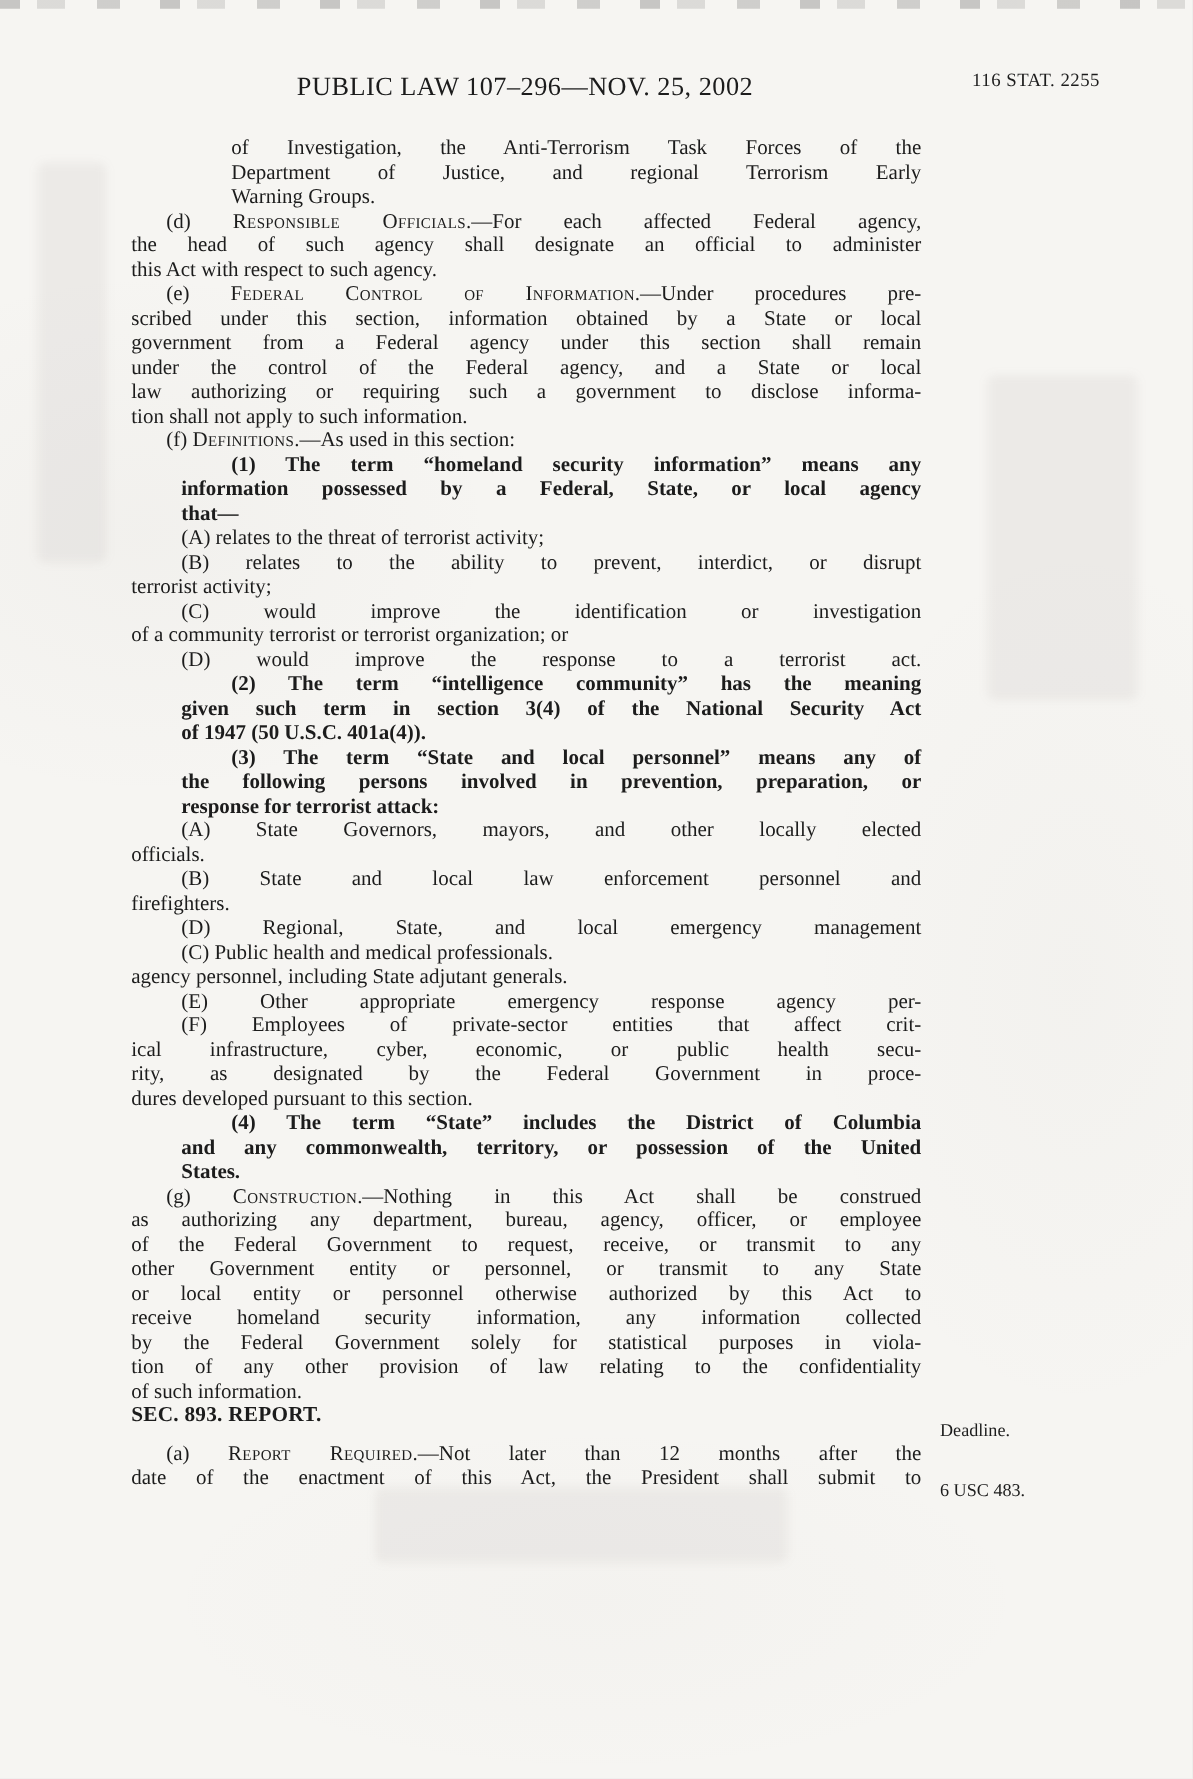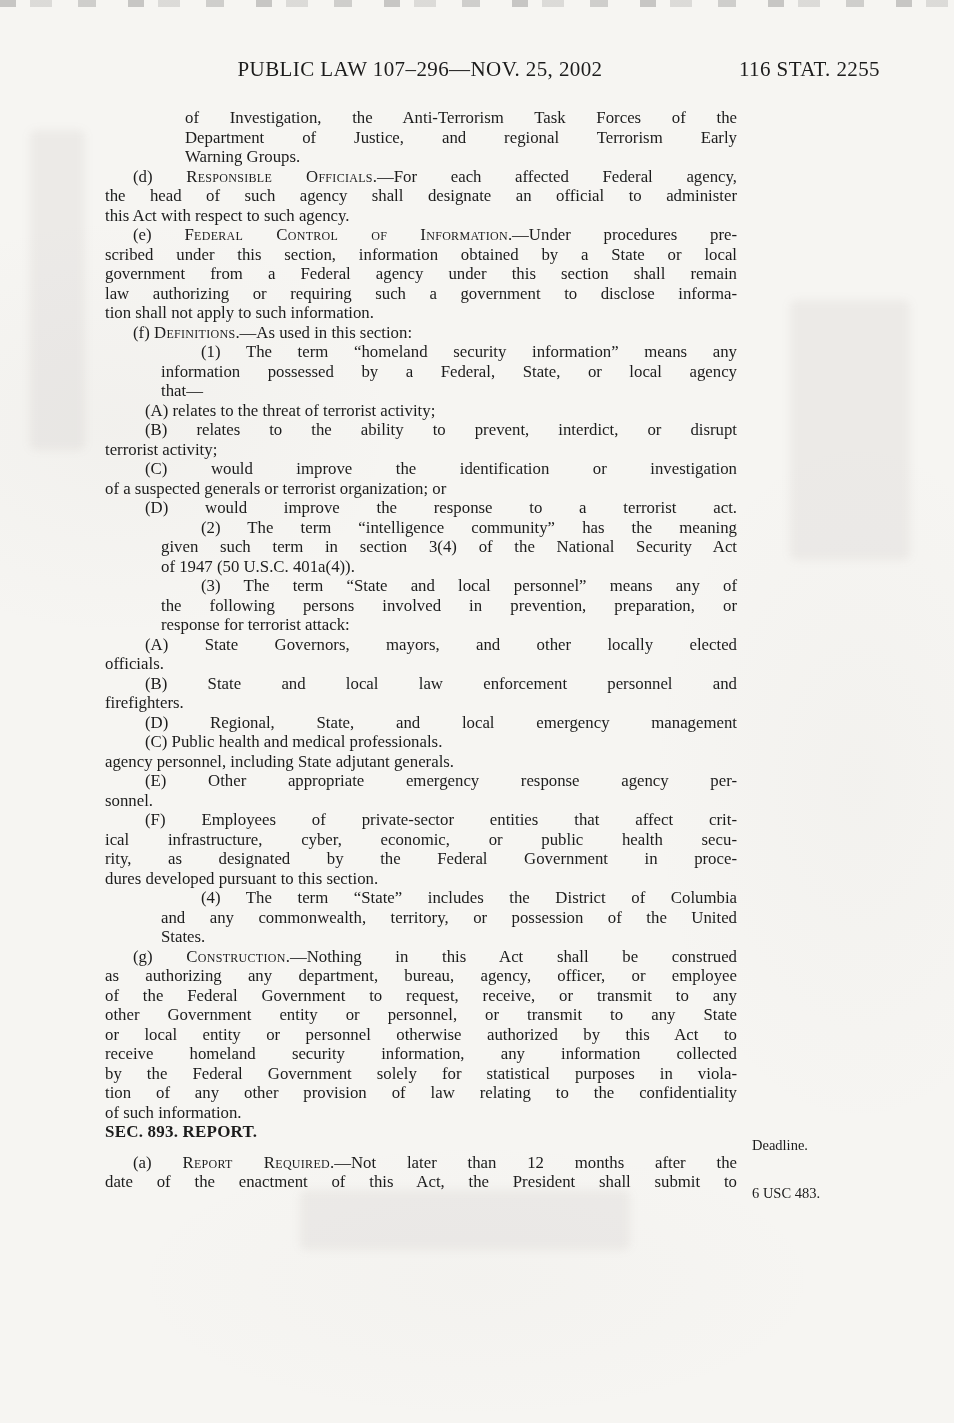--- a/index.html
+++ b/index.html
@@ -44,39 +44,39 @@
     top: 57px; left: 105px;
     width: 630px;
     text-align: center;
     font-size: 21px;
     letter-spacing: 0.4px;
     white-space: nowrap;
   }
   .header-stat {
     position: absolute;
     top: 57px; right: 74px;
-    font-size: 21px;
+    font-size: 15px;
     letter-spacing: 0.4px;
     white-space: nowrap;
   }
 
   .text-col {
     position: absolute;
     top: 108px; left: 105px;
     width: 632px;
     font-size: 16.8px;
     line-height: 19.5px;
   }
 
   .line { text-align: justify; text-align-last: justify; }
   .line.end { text-align-last: left; }
 
   .cont { margin-left: 80px; }
   .sub.first { text-indent: 28px; }
-  .num { margin-left: 56px; }
+  .num { margin-left: 40px; font-weight: bold; }
   .num.first { text-indent: 40px; }
   .let { }
   .let.first { text-indent: 40px; }
 
   .sec {
     margin-bottom: 11px;
     font-weight: bold;
     font-size: 17px;
     text-align-last: left;
     letter-spacing: 0.2px;
@@ -113,47 +113,47 @@
 
   <div class="line cont">of Investigation, the Anti-Terrorism Task Forces of the</div>
       <div class="line cont">Department of Justice, and regional Terrorism Early</div>
       <div class="line cont end">Warning Groups.</div>
       <div class="line sub first">(d) <span class="sc">Responsible Officials</span>.—For each affected Federal agency,</div>
       <div class="line sub">the head of such agency shall designate an official to administer</div>
       <div class="line sub end">this Act with respect to such agency.</div>
       <div class="line sub first">(e) <span class="sc">Federal Control of Information</span>.—Under procedures pre-</div>
       <div class="line sub">scribed under this section, information obtained by a State or local</div>
       <div class="line sub">government from a Federal agency under this section shall remain</div>
+      <div class="line sub">under the control of the Federal agency, and a State or local</div>
       <div class="line sub">law authorizing or requiring such a government to disclose informa-</div>
       <div class="line sub end">tion shall not apply to such information.</div>
       <div class="line sub first end">(f) <span class="sc">Definitions</span>.—As used in this section:</div>
       <div class="line num first">(1) The term “homeland security information” means any</div>
       <div class="line num">information possessed by a Federal, State, or local agency</div>
       <div class="line num end">that—</div>
       <div class="line let first end">(A) relates to the threat of terrorist activity;</div>
       <div class="line let first">(B) relates to the ability to prevent, interdict, or disrupt</div>
       <div class="line let end">terrorist activity;</div>
       <div class="line let first">(C) would improve the identification or investigation</div>
-      <div class="line let end">of a suspected generals or terrorist organization; or</div>
+      <div class="line let end">of a community terrorist or terrorist organization; or</div>
       <div class="line let first">(D) would improve the response to a terrorist act.</div>
       <div class="line num first">(2) The term “intelligence community” has the meaning</div>
       <div class="line num">given such term in section 3(4) of the National Security Act</div>
       <div class="line num end">of 1947 (50 U.S.C. 401a(4)).</div>
       <div class="line num first">(3) The term “State and local personnel” means any of</div>
       <div class="line num">the following persons involved in prevention, preparation, or</div>
       <div class="line num end">response for terrorist attack:</div>
       <div class="line let first">(A) State Governors, mayors, and other locally elected</div>
       <div class="line let end">officials.</div>
       <div class="line let first">(B) State and local law enforcement personnel and</div>
       <div class="line let end">firefighters.</div>
       <div class="line let first">(D) Regional, State, and local emergency management</div>
       <div class="line let first end">(C) Public health and medical professionals.</div>
       <div class="line let end">agency personnel, including State adjutant generals.</div>
       <div class="line let first">(E) Other appropriate emergency response agency per-</div>
-      <div class="line let end">sonnel.</div>
       <div class="line let first">(F) Employees of private-sector entities that affect crit-</div>
       <div class="line let">ical infrastructure, cyber, economic, or public health secu-</div>
       <div class="line let">rity, as designated by the Federal Government in proce-</div>
       <div class="line let end">dures developed pursuant to this section.</div>
       <div class="line num first">(4) The term “State” includes the District of Columbia</div>
       <div class="line num">and any commonwealth, territory, or possession of the United</div>
       <div class="line num end">States.</div>
       <div class="line sub first">(g) <span class="sc">Construction</span>.—Nothing in this Act shall be construed</div>
       <div class="line sub">as authorizing any department, bureau, agency, officer, or employee</div>
       <div class="line sub">of the Federal Government to request, receive, or transmit to any</div>

